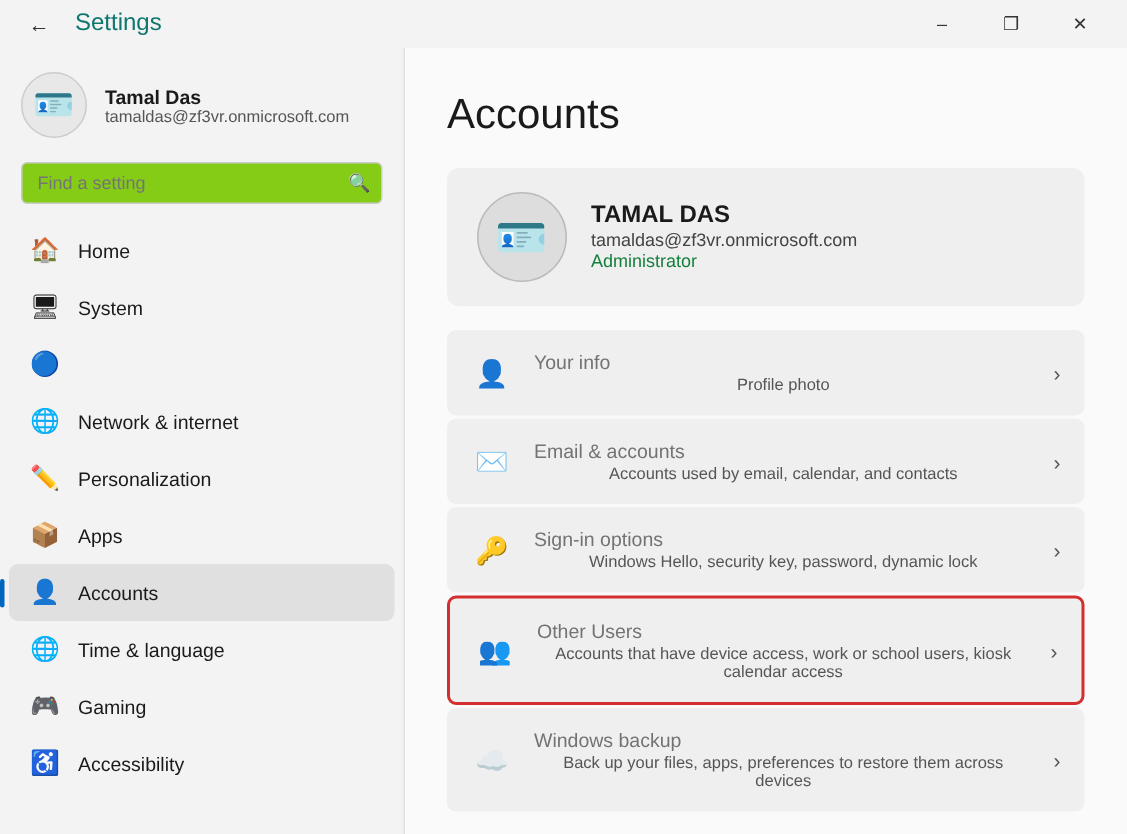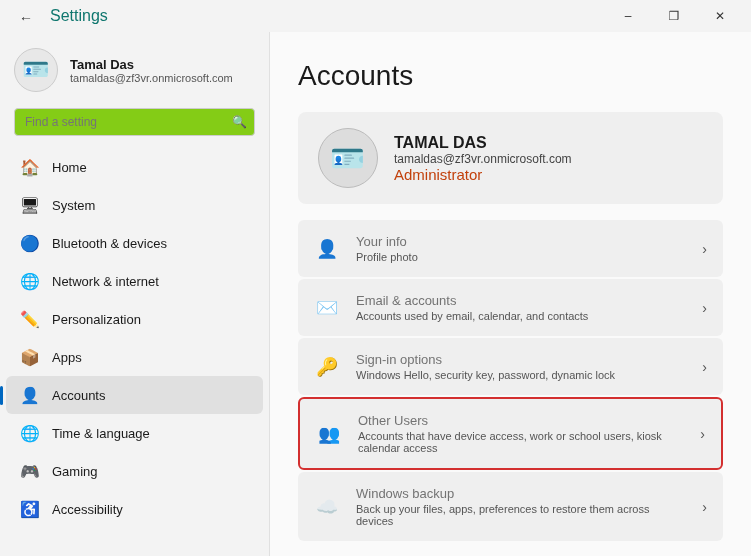--- a/index.html
+++ b/index.html
@@ -203,22 +203,22 @@
       font-size: 16px;
       font-weight: 600;
       color: #1a1a1a;
       text-transform: uppercase;
     }
     .account-email {
       font-size: 12px;
       color: #444;
     }
     .account-role {
-      font-size: 15px;
-      color: #c2410c;
+      font-size: 12px;
+      color: #15803d;
     }
 
     
     .settings-list {
       display: flex;
       flex-direction: column;
       gap: 2px;
     }
     .settings-item {
       display: flex;
@@ -252,20 +252,21 @@
     }
     .settings-item-title {
       font-size: 13px;
       font-weight: 500;
       color: #737373;
     }
     .settings-item-desc {
       font-size: 11px;
       color: #555;
       margin-top: 2px;
+      text-align: center;
     }
     .settings-item-chevron {
       font-size: 14px;
       color: #555;
     }
 
     
     .nav-list::-webkit-scrollbar { width: 4px; }
     .nav-list::-webkit-scrollbar-thumb { background: #ccc; border-radius: 2px; }
     .content::-webkit-scrollbar { width: 4px; }
@@ -323,21 +324,20 @@
     <div class="nav-item">
     <span class="nav-icon">🏠</span>
     <span>Home</span>
   </div>
         <div class="nav-item">
     <span class="nav-icon">🖥</span>
     <span>System</span>
   </div>
         <div class="nav-item">
     <span class="nav-icon">🔵</span>
-    <span>Bluetooth &amp; devices</span>
   </div>
         <div class="nav-item">
     <span class="nav-icon">🌐</span>
     <span>Network &amp; internet</span>
   </div>
         <div class="nav-item">
     <span class="nav-icon">✏️</span>
     <span>Personalization</span>
   </div>
         <div class="nav-item">

